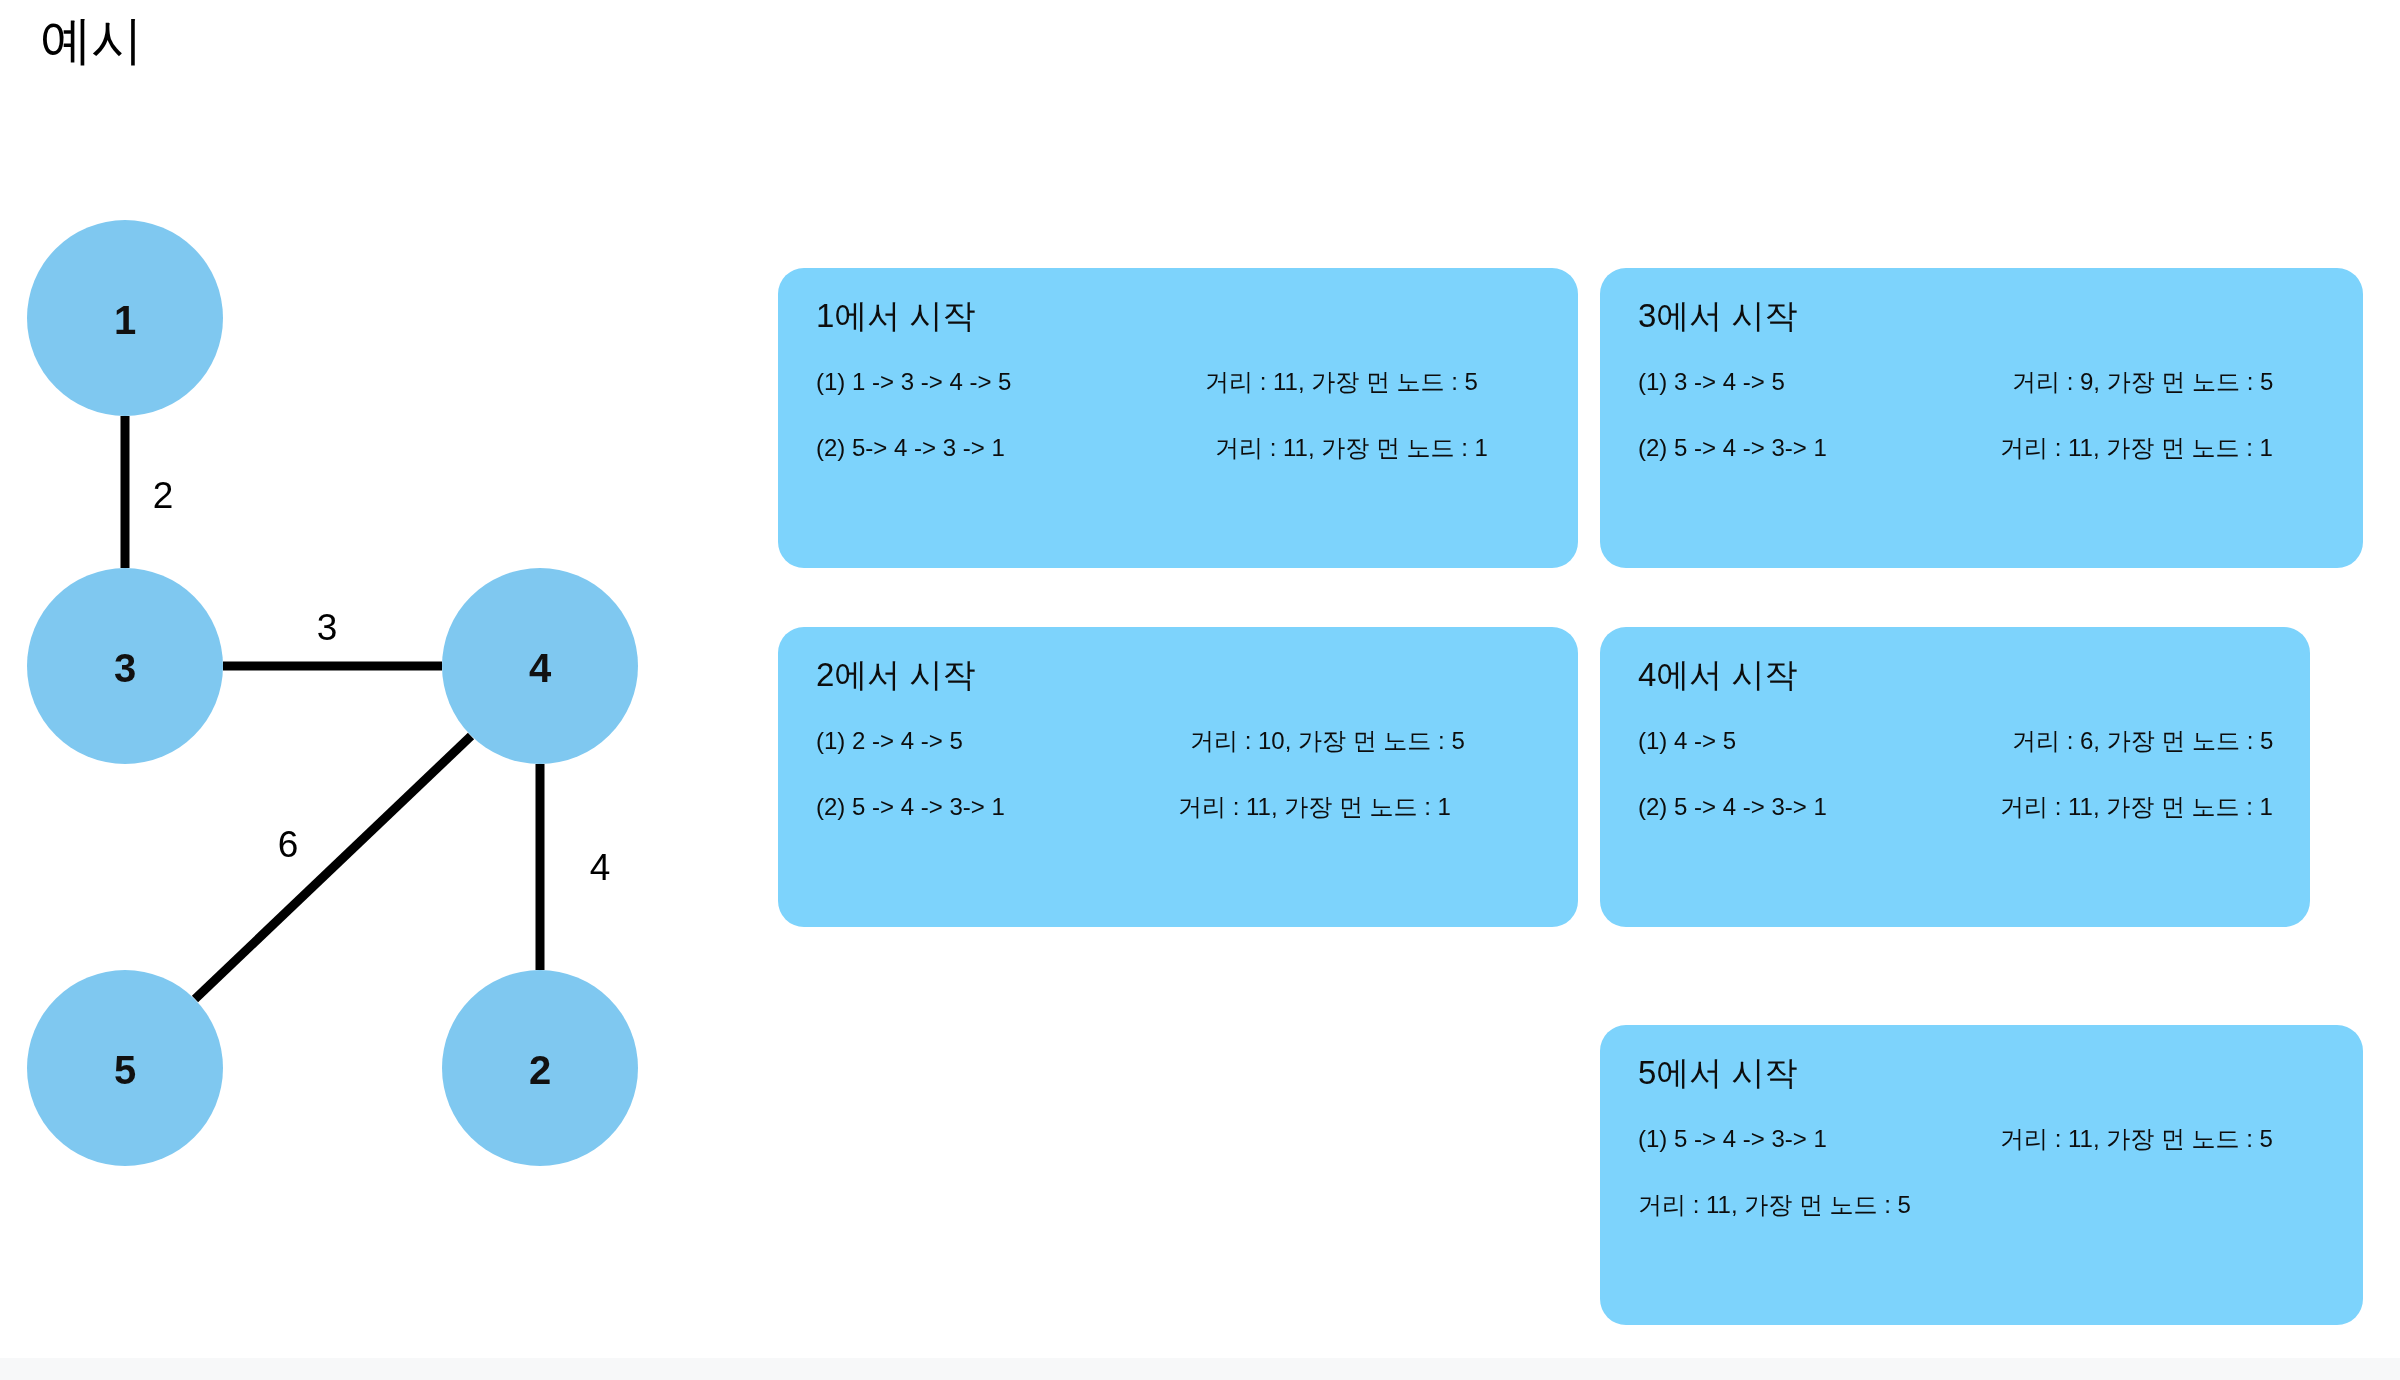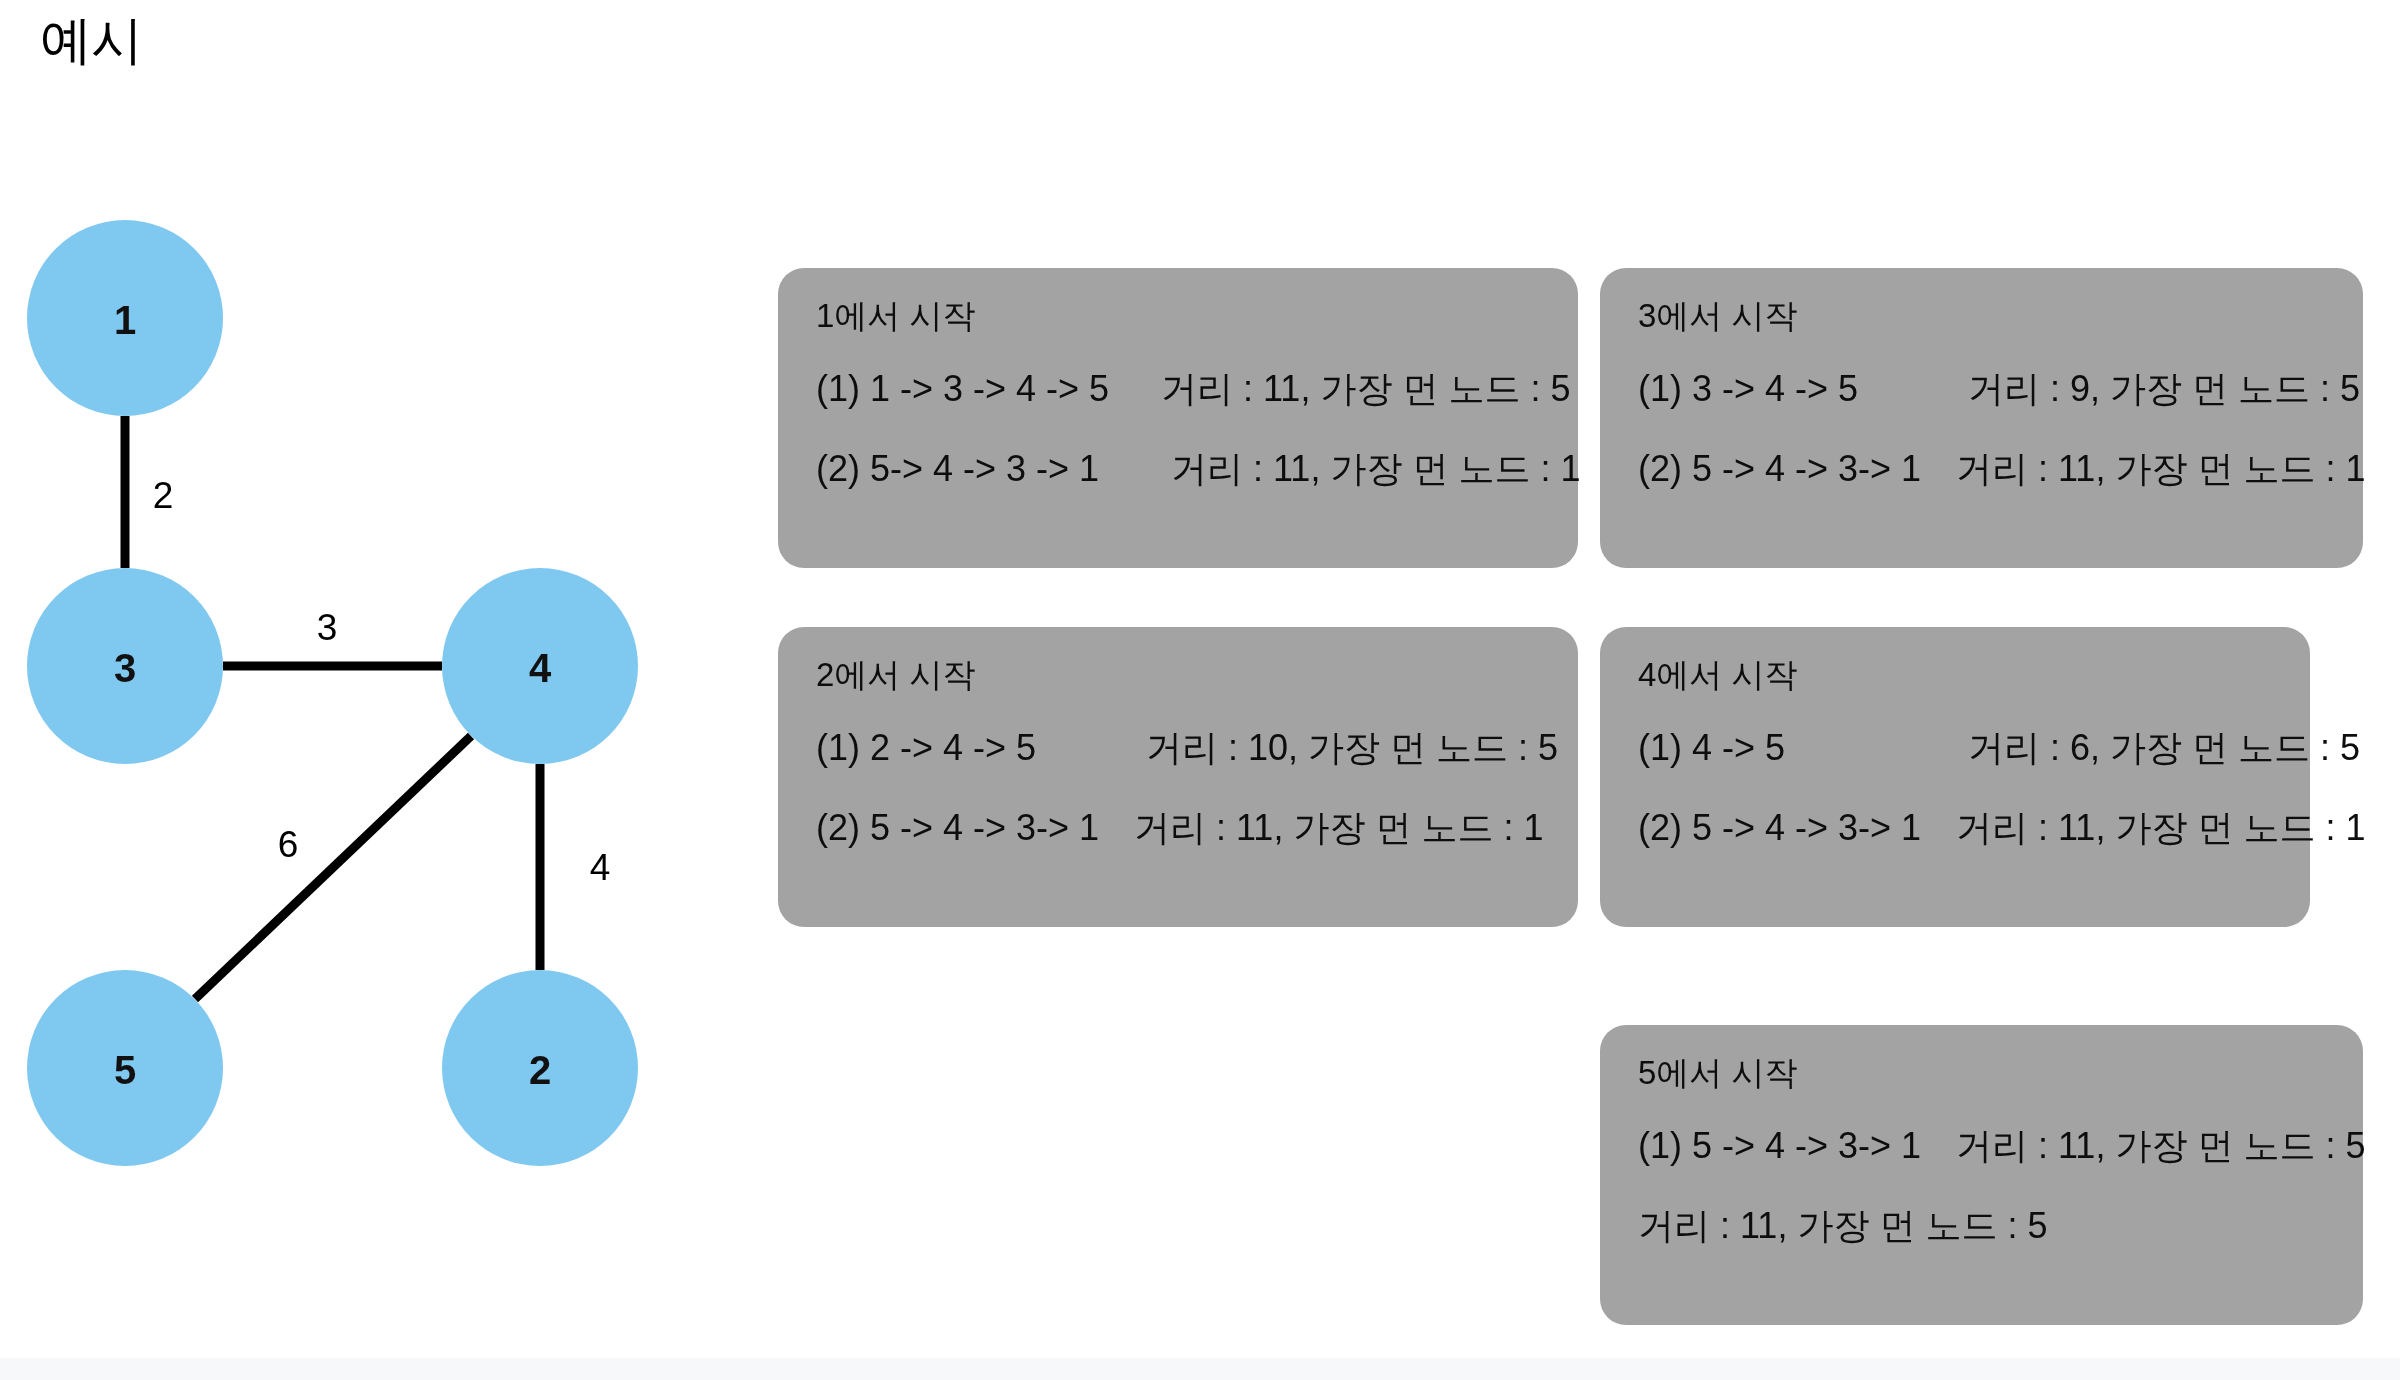--- a/index.html
+++ b/index.html
@@ -63,41 +63,42 @@
     font-size: 37px;
     font-weight: 400;
     fill: #000000;
     text-anchor: middle;
     dominant-baseline: central;
   }
 
   
   .result-card {
     position: absolute;
-    background: #a3a3a3;
+    background: #7dd3fc;
     border-radius: 26px;
     box-sizing: border-box;
     padding: 30px 34px 30px 38px;
   }
   .card-title {
     font-size: 33px;
     line-height: 1.1;
     font-weight: 400;
     color: #0d0d0d;
     margin: 0 0 34px 0;
     white-space: nowrap;
   }
   .card-row {
     display: flex;
     align-items: baseline;
-    font-size: 36px;
+    font-size: 24px;
     line-height: 1.15;
     color: #0d0d0d;
     white-space: nowrap;
     margin-bottom: 38px;
+    gap: 44px;
   }
   .card-row:last-child { margin-bottom: 0; }
   .row-path {
     display: inline-block;
     flex: 0 0 auto;
   }
   .row-info {
     display: inline-block;
     flex: 0 0 auto;
   }

